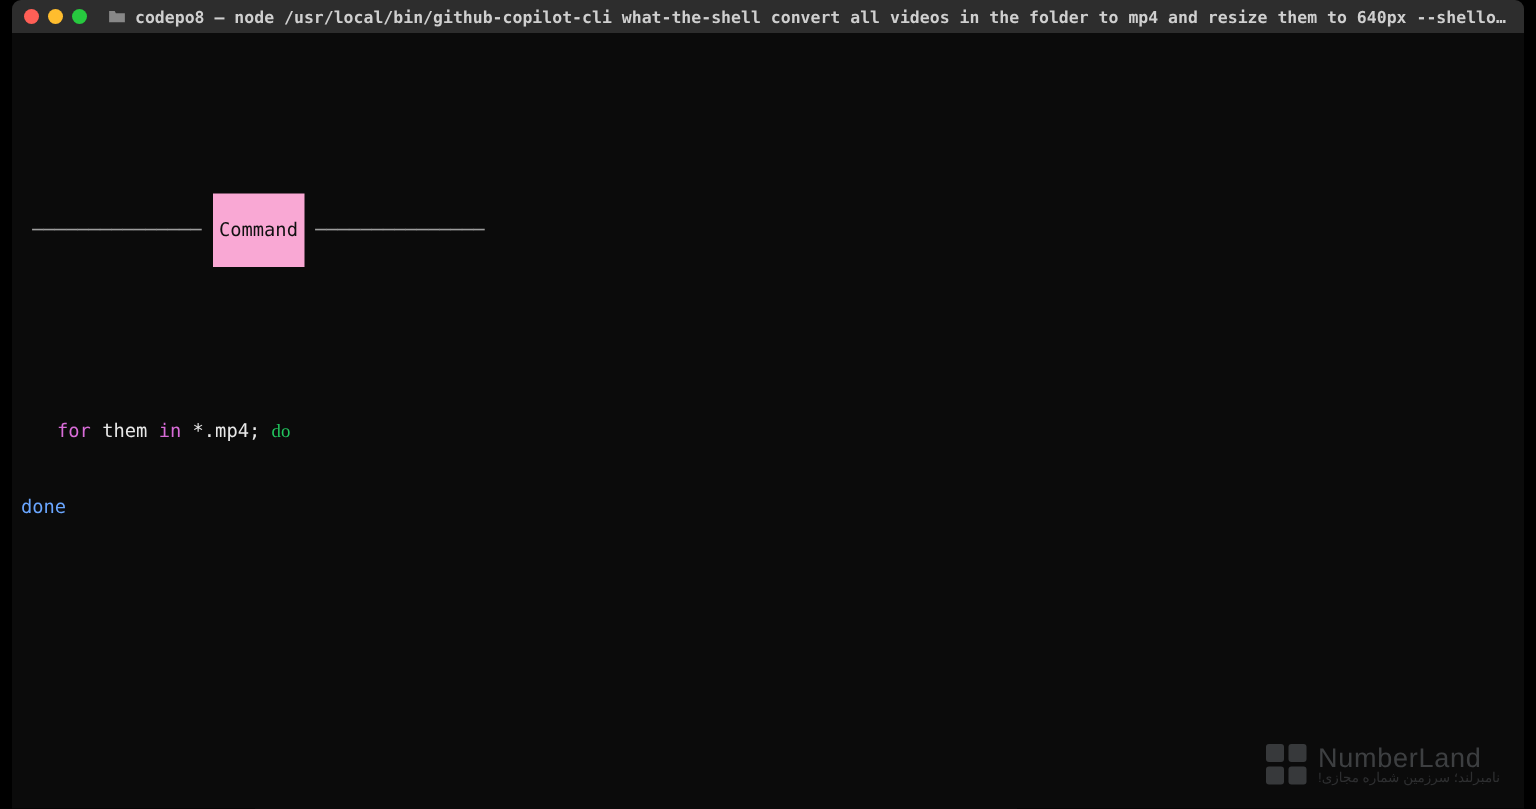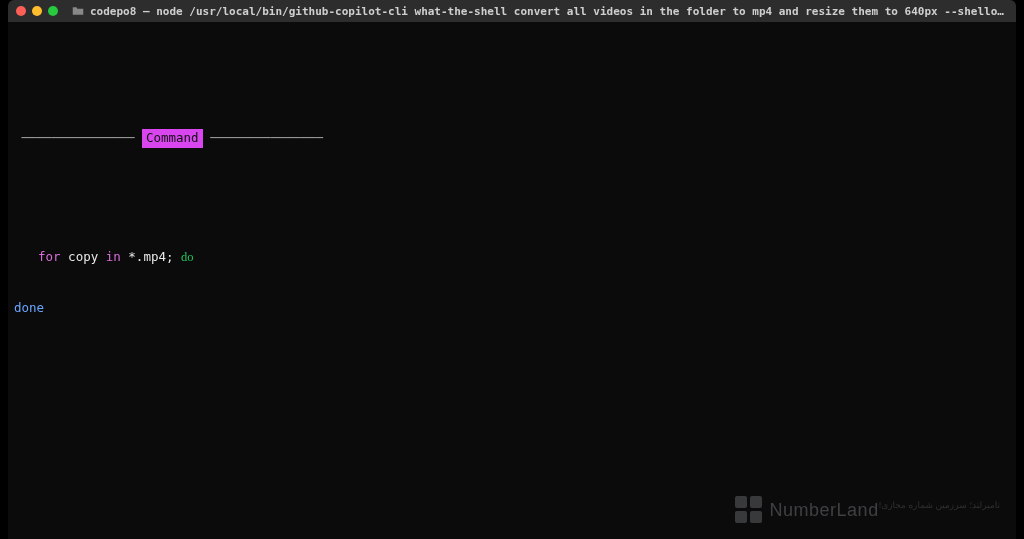--- a/index.html
+++ b/index.html
@@ -42,43 +42,43 @@
     padding: 6px 6px 20px 6px;
     line-height: 1.35;
     white-space: pre;
     min-height: 500px;
   }
   .ln { white-space: pre-wrap; }
   .white { color: #e8e8e8; }
   .dim { color: #9c9c9c; }
   .rule-line { color: #9c9c9c; }
   .label-box {
-    background: #d946ef;
+    background: #f9a8d4;
     color: #111;
-    padding: 1px 4px;
+    padding: 16px 4px;
     display: inline-block;
   }
   .kw-for { color: #d86cd8; margin-left: 24px; }
   .kw-in  { color: #d86cd8; }
   .kw-do  { color: #22c55e; font-family: Liberation Serif, serif; }
   .kw-done{ color: #6aa6ff; }
   .watermark {
     position: absolute;
     right: 24px;
     bottom: 16px;
     display: flex;
     align-items: center;
     gap: 8px;
     opacity: 0.35;
     color: #9aa0a6;
     font-family: sans-serif;
   }
   .wm-logo { display: grid; grid-template-columns: 12px 12px; grid-template-rows: 12px 12px; gap: 3px; }
   .wm-logo div { background: #8a8f94; border-radius: 2px; }
-  .wm-text { display: flex; flex-direction: row; line-height: 1.0; }
+  .wm-text { display: flex; flex-direction: column; line-height: 1.0; }
   .wm-main { font-size: 18px; letter-spacing: 0.5px; }
   .wm-sub  { font-size: 9px; color: #6f7277; direction: rtl; }
 </style>
 </head>
 <body>
 
 <div class="outer-frame">
   <div class="titlebar">
     <div class="traffic">
       <span class="dot red"></span>
@@ -92,21 +92,21 @@
     </span>
     <span class="title-text">codepo8 — node /usr/local/bin/github-copilot-cli what-the-shell convert all videos in the folder to mp4 and resize them to 640px --shellout /var/folders/5p/qztrjkzx47l8sgxv1f9mcds</span>
   </div>
 
   <div class="terminal">
     <div class="ln">&nbsp;</div>
 
     <div class="ln"> <span class="rule-line">───────────────</span> <span class="label-box">Command</span> <span class="rule-line">───────────────</span></div>
     <div class="ln">&nbsp;</div>
 
-    <div class="ln"><span class="kw-for">for</span> <span class="white">copy</span> <span class="kw-in">in</span> <span class="white">*.mp4;</span> <span class="kw-do">do</span></div>
+    <div class="ln"><span class="kw-for">for</span> <span class="white">them</span> <span class="kw-in">in</span> <span class="white">*.mp4;</span> <span class="kw-do">do</span></div>
     <div class="ln"><span class="kw-done">done</span></div>
     <div class="ln">&nbsp;</div>
 
     
 
     
     
     
     
     

